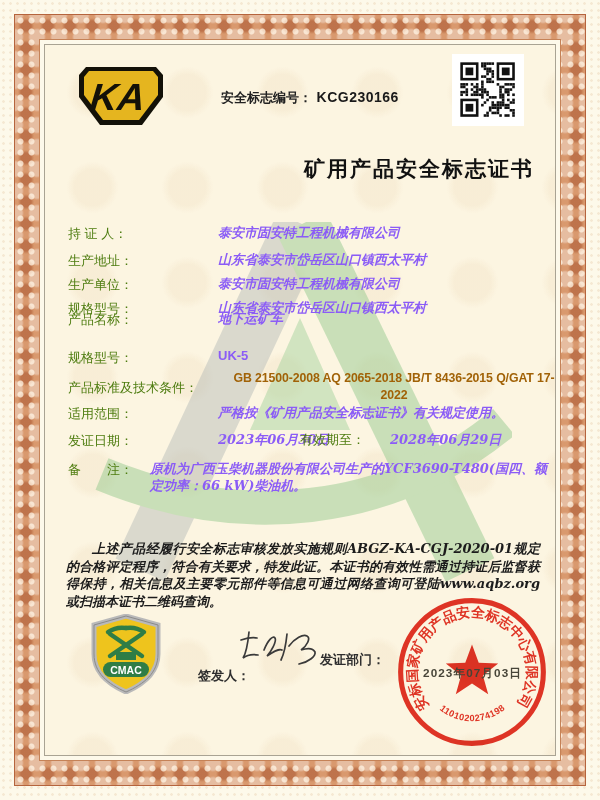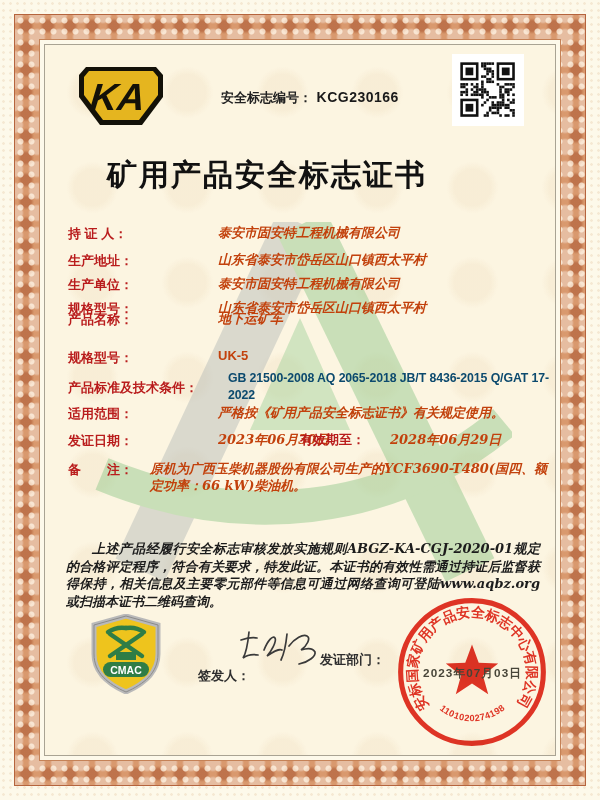--- a/index.html
+++ b/index.html
@@ -28,30 +28,30 @@
     background-size:95px 95px;
     border:1px solid #a9a393;
     box-shadow:0 0 0 4px #fdf9ea, 0 0 0 5px #c58257;
   }
   .wm { position:absolute; left:88px; top:222px; width:424px; height:360px; opacity:.5; }
   .hdr-num { position:absolute; left:170px; top:88px; width:280px; text-align:center; white-space:nowrap; }
   .hdr-num .lbl { font-size:13px; font-weight:bold; color:#222; }
   .hdr-num .num { font-size:14px; font-weight:bold; color:#1a1a1a; letter-spacing:.5px; }
   .ka { position:absolute; left:78px; top:66px; }
   .qr { position:absolute; left:452px; top:54px; background:#fff; padding:4px; }
-  .title { position:absolute; left:0; top:155px; width:534px; text-align:center;
-           font-size:30px; font-weight:900; color:#111; letter-spacing:2px; }
+  .title { position:absolute; left:0; top:155px; width:534px; text-align:right;
+           font-size:21px; font-weight:900; color:#111; letter-spacing:2px; }
   .row { position:absolute; left:68px; white-space:nowrap; }
-  .row .lab { display:inline-block; font-size:13px; font-weight:bold; color:#b91c1c; }
-  .val { font-size:13px; font-weight:bold; font-style:italic; color:#c2410c;
+  .row .lab { display:inline-block; font-size:13px; font-weight:normal; color:#4d7c0f; }
+  .val { font-size:13px; font-weight:bold; font-style:italic; color:#8b5cf6;
          font-family:"DejaVu Serif", serif; }
   .vpos { position:absolute; left:150px; }
   .std-val { position:absolute; left:228px; top:370px; width:332px; font-size:12.3px;
-             font-weight:bold; color:#0c4a6e; font-family:"Liberation Sans", sans-serif;
-             line-height:17px; font-style:normal; letter-spacing:-0.1px; }
+             font-weight:bold; color:#a16207; font-family:"Liberation Sans", sans-serif;
+             line-height:17px; font-style:normal; letter-spacing:-0.1px;text-align:center; }
   .remark-val { position:absolute; left:150px; top:460px; width:400px; white-space:normal;
                 line-height:17px; }
   .statement { position:absolute; left:66px; top:540px; width:474px; text-indent:2em;
                text-align:justify; font-size:13px; font-weight:bold; font-style:italic;
                color:#1c1c1c; line-height:17.5px; font-family:"DejaVu Serif", serif; }
   .cmac { position:absolute; left:88px; top:614px; }
   .signer { position:absolute; left:198px; top:645px; font-size:13px; font-weight:bold; color:#2e2e2e;margin-top:22px; }
   .dept { position:absolute; left:320px; top:645px; font-size:13px; font-weight:bold; color:#2e2e2e;margin-top:6px; }
   .sig { position:absolute; left:237px; top:626px; }
   .stamp { position:absolute; left:393px; top:593px; mix-blend-mode:multiply; opacity:.95; }

